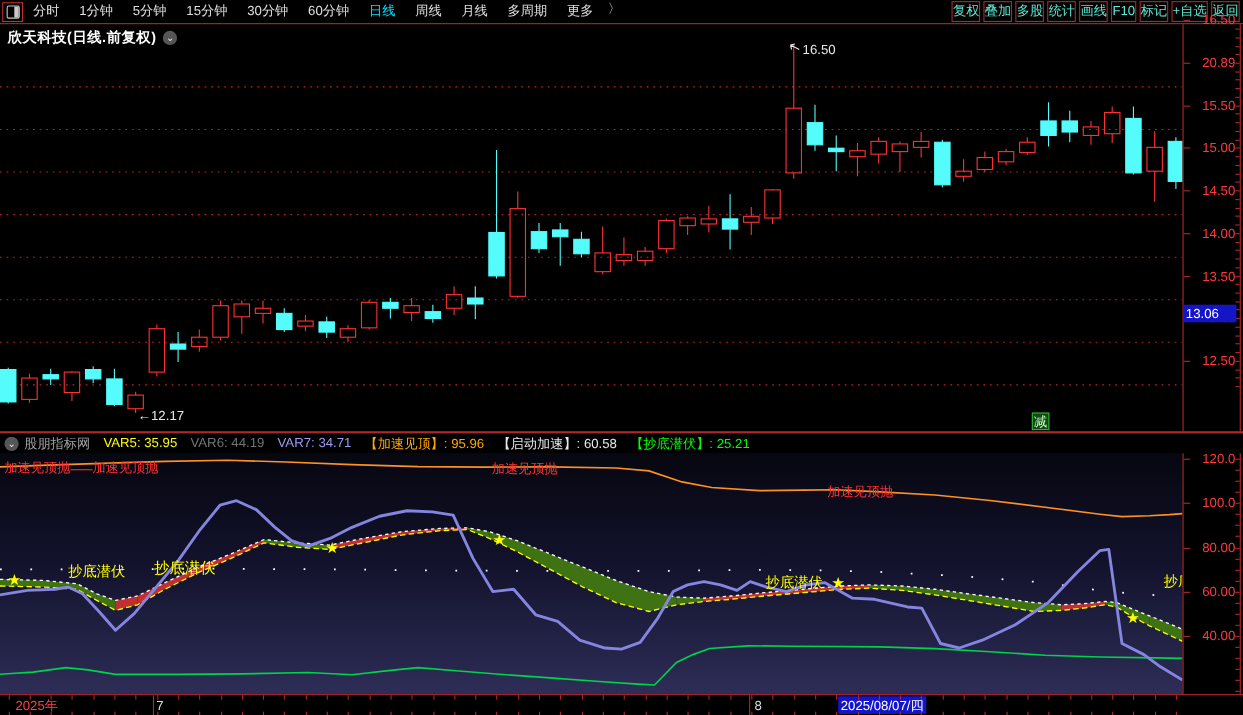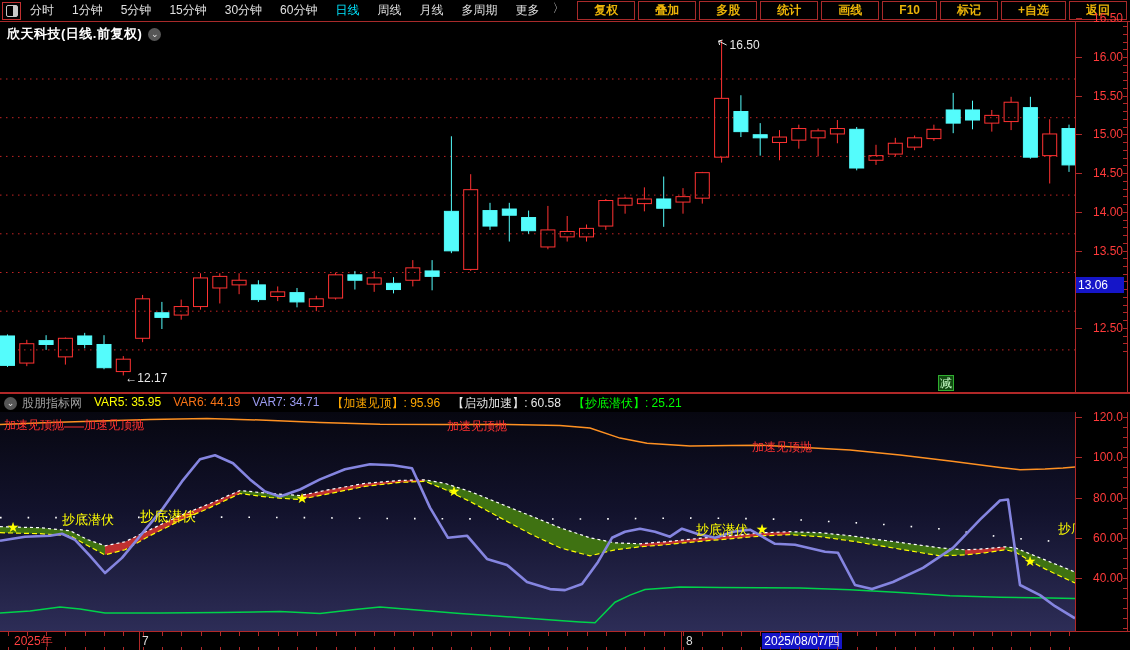--- a/index.html
+++ b/index.html
@@ -10,21 +10,21 @@
           border-bottom:1px solid #a82a2a;box-sizing:border-box;background:#000;}
   .tb-iconbox{width:17px;height:16px;margin-left:2px;border:1px solid #c03030;display:flex;
               align-items:center;justify-content:center;flex:0 0 auto;}
   .tb-icon{position:relative;width:10px;height:10px;border:1px solid #c8c8c8;border-radius:2px;display:block;}
   .tb-icon i{position:absolute;right:0;top:0;width:4px;height:100%;background:#c8c8c8;}
   .tb-left{display:flex;height:100%;}
   .tb-item{padding:0 9px;font-size:12px;color:#e0e0e0;line-height:21px;cursor:default;white-space:nowrap;}
   .tb-item.active{color:#00e5ff;}
   .tb-arrow{color:#cccccc;font-size:12px;padding:0 4px;}
   .tb-right{margin-left:auto;display:flex;gap:3px;margin-right:3px;}
-  .tb-btn{border:1px solid #a82a2a;padding:1px 16px;font-size:12px;color:#eab308;line-height:15px;white-space:nowrap;font-weight:bold;}
+  .tb-btn{border:1px solid #a82a2a;padding:1px 0;font-size:12px;color:#5eead4;line-height:15px;white-space:nowrap;}
   
   .title-row{position:absolute;left:7px;top:25px;display:flex;align-items:center;gap:6px;z-index:5;}
   .title-text{color:#ffffff;font-size:13px;font-weight:600;letter-spacing:0.5px;}
   .chev-circle{width:13px;height:13px;border-radius:50%;background:#565656;color:#e6e6e6;font-size:9px;
                display:flex;align-items:center;justify-content:center;line-height:1;}
   
   #main-svg{position:absolute;left:0;top:22px;}
   .main-axis{position:absolute;left:1075px;top:22px;width:55px;height:370px;border-left:1px solid #b02828;box-sizing:border-box;}
   .axis-edge{position:absolute;left:1127px;top:22px;height:609px;width:0;border-left:1px solid #b02828;}
   .axis-label{position:absolute;right:7px;font-size:12px;color:#ff3a3a;line-height:14px;}
@@ -281,21 +281,21 @@
         <rect x="1062" y="106.53600000000006" width="14" height="36.3779999999999" fill="#54fcfc" stroke="#54fcfc" stroke-width="1"></rect>
       </g>
       <path d="M718.6 19 L726.6 23 M718.6 19 L722.6 18 M718.6 19 L719.6 23" stroke="#e8e8e8" fill="none" stroke-width="1"></path>
       <text x="729.6" y="27" fill="#e8e8e8" font-size="12">16.50</text>
       <text x="125.30000000000001" y="360" fill="#e8e8e8" font-size="12">←12.17</text>
     </svg>
 
   <div class="main-axis" id="main-axis">
       <span class="axis-label" style="top: -10.7px;">16.50</span>
       <i class="tickL" style="top: -3.7px;"></i>
-      <span class="axis-label" style="top: 28px;">16.00</span>
+      <span class="axis-label" style="top: 28px;">20.89</span>
       <i class="tickL" style="top: 35px;"></i>
       <span class="axis-label" style="top: 66.7px; margin-left: 32px;">15.50</span>
       <i class="tickL" style="top: 73.7px;"></i>
       <span class="axis-label" style="top: 105.4px;">15.00</span>
       <i class="tickL" style="top: 112.4px;"></i>
       <span class="axis-label" style="top: 144.1px;">14.50</span>
       <i class="tickL" style="top: 151.1px;"></i>
       <span class="axis-label" style="top: 182.8px;">14.00</span>
       <i class="tickL" style="top: 189.8px;"></i>
       <span class="axis-label" style="top: 221.5px;">13.50</span>
@@ -350,21 +350,21 @@
     </div>
   <div class="axis-edge"></div>
   <div class="price-tag" id="price-tag" style="top: 276.556px;">13.06</div>
   <div class="event-marker">减</div>
 
   <div class="ind-header">
     <span class="chev-circle">⌄</span>
     <span id="ind-items" style="display:flex;">
         <span class="ind-item" style="color: rgb(160, 160, 160);">股朋指标网</span>
         <span class="ind-item" style="color: rgb(255, 255, 0);">VAR5: 35.95</span>
-        <span class="ind-item" style="color: #f97316;">VAR6: 44.19</span>
+        <span class="ind-item" style="color: #737373;">VAR6: 44.19</span>
         <span class="ind-item" style="color: rgb(155, 155, 240);">VAR7: 34.71</span>
         <span class="ind-item" style="color: rgb(255, 168, 0);">【加速见顶】: 95.96</span>
         <span class="ind-item" style="color: rgb(232, 232, 232);">【启动加速】: 60.58</span>
         <span class="ind-item" style="color: rgb(0, 255, 0);">【抄底潜伏】: 25.21</span>
       </span>
   </div>
 
   <svg id="ind-svg" width="1075" height="219" viewBox="0 0 1075 219">
       <polyline points="0,105.6 100,105.6 200,105.0 300,105.6 400,106.6 500,107.0 600,107.0 650,106.4 700,106.0 760,106.8 793,107.6 833,109.7 873,111.7 913,114.7 953,117.9 983,122.9 1023,127.0 1063,130.0 1075,130.8" fill="none" stroke="#ffffff" stroke-width="1.6" stroke-dasharray="1.6 26"></polyline>
       <polyline points="0,12.4 50,10.6 100,9.0 150,7.4 207,6.4 260,8.0 320,10.4 380,12.2 440,12.6 500,12.4 560,13.5 590,16.1 620,26.1 647,31.2 690,34.0 730,33.6 760,33.2 800,35.2 850,38.0 900,43.0 950,49.1 1000,55.5 1020,57.7 1045,56.9 1063,55.9 1075,54.9" fill="none" stroke="#ff9122" stroke-width="1.5"></polyline>

